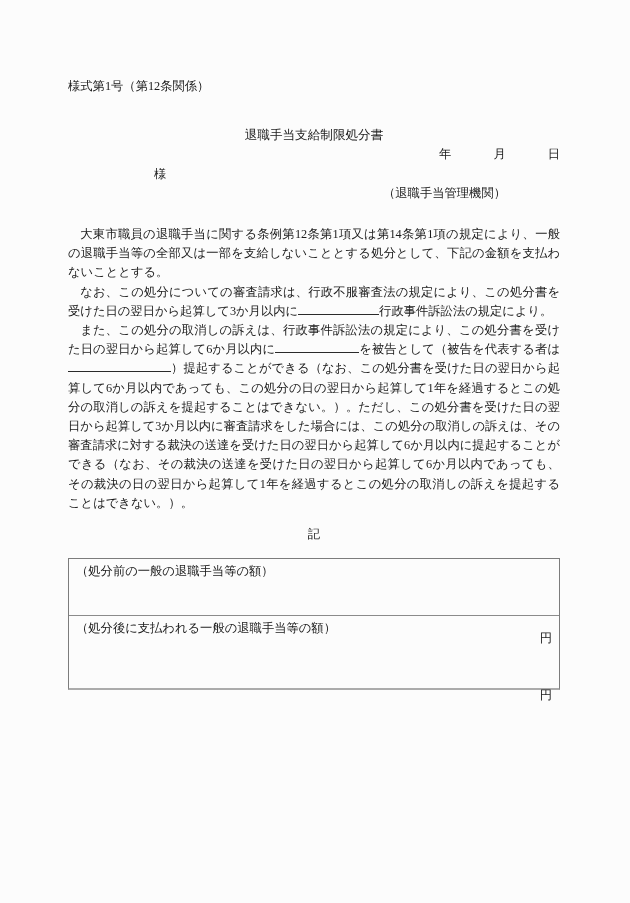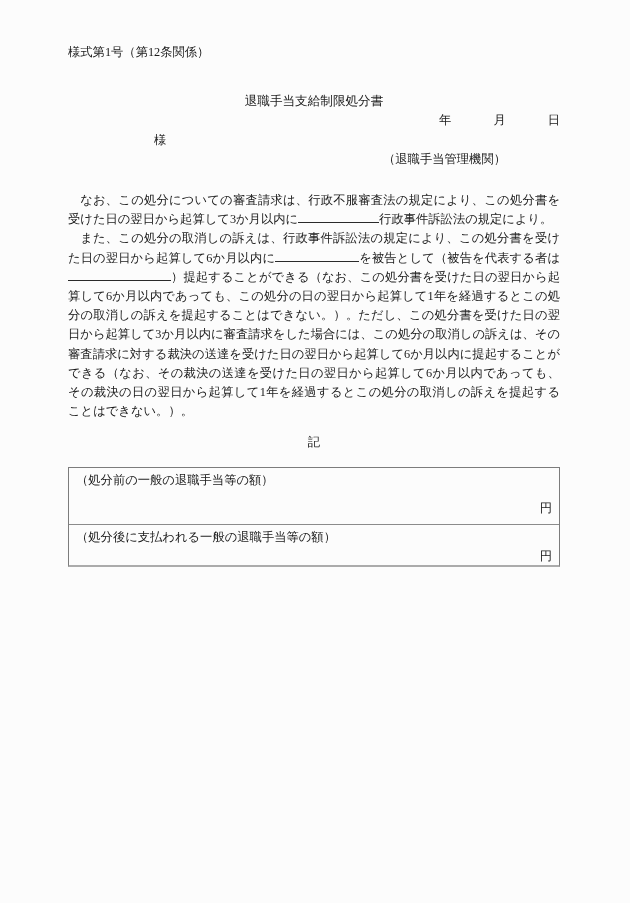--- a/index.html
+++ b/index.html
@@ -11,21 +11,21 @@
 
   .page {
     position: relative;
     width: 630px;
     height: 903px;
     background: #fcfcfc;
     color: #1a1a1a;
     font-family: "Liberation Serif", "DejaVu Serif", serif;
     font-size: 12.3px;
     line-height: 19.2px;
-    padding: 43px 70px 0 68px;
+    padding: 77px 70px 0 68px;
     overflow: hidden;
   }
 
   .form-no, .side-label {
     text-align: left;
     white-space: nowrap;
   }
 
   .doc-title {
     margin-top: 30px;
@@ -78,23 +78,24 @@
     border: 1px solid #7c7c7c;
     border-bottom: 2px solid #ababab;
     background: #fcfcfc;
   }
   .amount-row {
     height: 56px;
     padding: 3px 7px 5px 7px;
     display: flex;
     flex-direction: column;
     justify-content: space-between;
+    gap: 48px;
   }
   .amount-row + .amount-row {
-    height: 41px;
+    height: 73px;
     border-top: 1px solid #8b8b8b;
     justify-content: space-between;
   }
   .amount-label { text-align: left; }
   .amount-unit  { text-align: right; }
 </style>
 </head>
 <body>
 
 <div class="page">
@@ -111,20 +112,21 @@
   </div>
 
   <div class="addressee-line">
     <span>様</span>
   </div>
 
   <div class="issuer-line">（退職手当管理機関）</div>
 
   <div class="body-text">
 
+    <p><span>大東市職員の退職手当に関する条例第12条第1項又は第14条第1項の規定により、一般の退職手当等の全部又は一部を支給しないこととする処分として、下記の金額を支払わないこととする。</span></p>
 
     <p><span>なお、この処分についての審査請求は、行政不服審査法の規定により、この処分書を受けた日の翌日から起算して3か月以内に</span><span class="blank blank-review"></span><span>行政事件訴訟法の規定により。</span></p>
 
     <p><span>また、この処分の取消しの訴えは、行政事件訴訟法の規定により、この処分書を受けた日の翌日から起算して6か月以内に</span><span class="blank blank-defendant"></span><span>を被告として（被告を代表する者は</span><span class="blank blank-representative"></span><span>）提起することができる（なお、この処分書を受けた日の翌日から起算して6か月以内であっても、この処分の日の翌日から起算して1年を経過するとこの処分の取消しの訴えを提起することはできない。）。ただし、この処分書を受けた日の翌日から起算して3か月以内に審査請求をした場合には、この処分の取消しの訴えは、その審査請求に対する裁決の送達を受けた日の翌日から起算して6か月以内に提起することができる（なお、その裁決の送達を受けた日の翌日から起算して6か月以内であっても、その裁決の日の翌日から起算して1年を経過するとこの処分の取消しの訴えを提起することはできない。）。</span></p>
   </div>
 
   <div class="note-heading">記</div>
 
   <div class="amount-table">
     <div class="amount-row">

